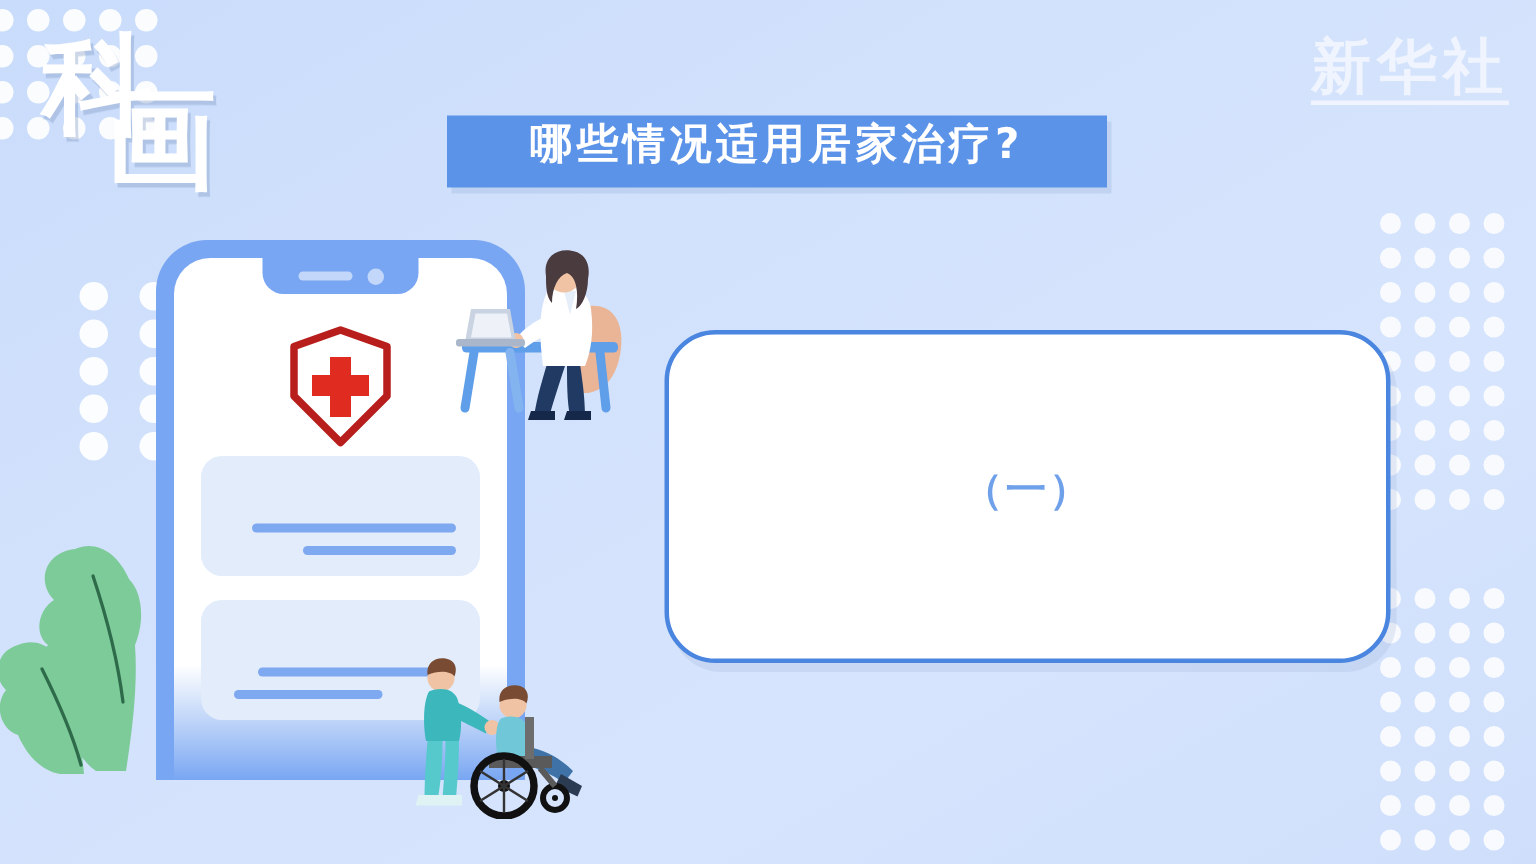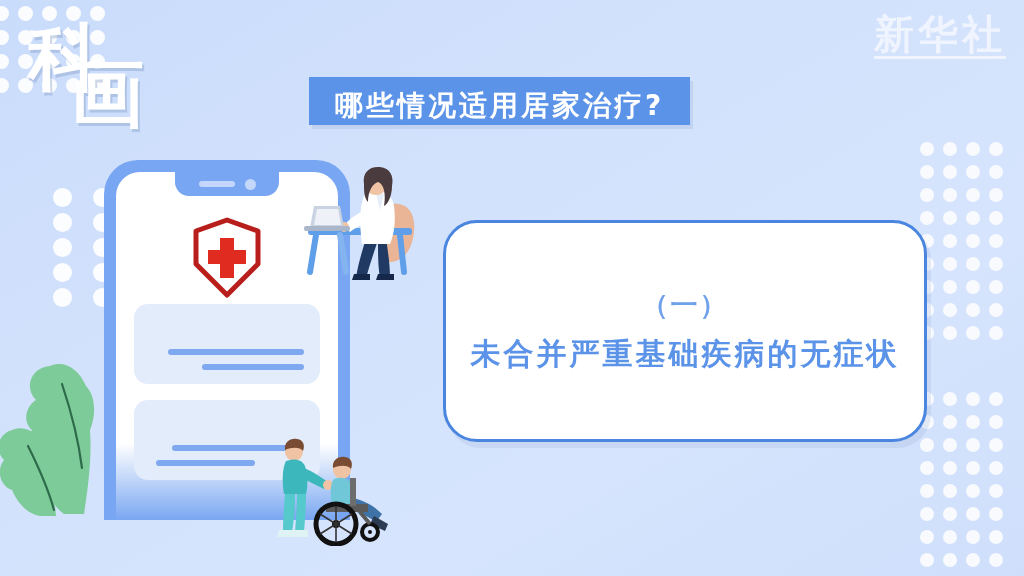--- a/index.html
+++ b/index.html
@@ -69,21 +69,21 @@
     font-size: 74px;
   }
   #kehua-logo .hua {
     position: absolute; left: 42px; top: 40px;
     font-size: 74px;
   }
 
   
   #xinhua-watermark {
     position: absolute;
-    right: 18px; top: 13px;
+    right: 18px; top: 24px;
     text-align: left;
     color: rgba(255,255,255,.62);
     user-select: none;
   }
   #xinhua-watermark .cn {
     font-size: 40px; font-weight: 700; letter-spacing: 4px;
     font-family: "DejaVu Sans", "Liberation Sans", sans-serif;
     line-height: 1.05;
   }
   #xinhua-watermark .rule {
@@ -91,24 +91,24 @@
     margin: 1px 0 2px 0;
   }
   #xinhua-watermark .en {
     font-size: 19px; font-weight: 700; font-style: italic;
     letter-spacing: 1.5px;
   }
 
   
   #title-banner {
     position: absolute;
-    left: 309px; top: 77px;
-    width: 381px; height: 48px;
+    left: 298px; top: 77px;
+    width: 440px; height: 48px;
     background: #5b93e8;
-    display: flex; align-items: flex-end; justify-content: center;
+    display: flex; align-items: flex-start; justify-content: center;
     box-shadow: 3px 4px 0 rgba(150,175,215,.30);
   }
   #title-banner .txt {
     color: #ffffff;
     font-size: 28px;
     font-weight: 700;
     letter-spacing: 3px;
     font-family: "DejaVu Sans", "Liberation Sans", sans-serif;
   }
 
@@ -422,16 +422,15 @@
       <circle cx="72" cy="86" r="4" fill="#111111"></circle>
       <path d="M72 68 L72 104 M56 76 L88 96 M56 96 L88 76" stroke="#333333" stroke-width="1.6"></path>
       <circle cx="106" cy="94" r="8" fill="none" stroke="#111111" stroke-width="4"></circle>
       <circle cx="106" cy="94" r="2" fill="#111111"></circle>
       <path d="M96 74 L106 86" stroke="#5a5a5a" stroke-width="4"></path>
     </g>
   </svg>
 
   <div id="content-card">
     <div class="card-index">（一）</div>
-    <div class="card-line">未合并严重基础疾病的无症状</div>
   </div>
 
 </div>
 
 </body></html>

